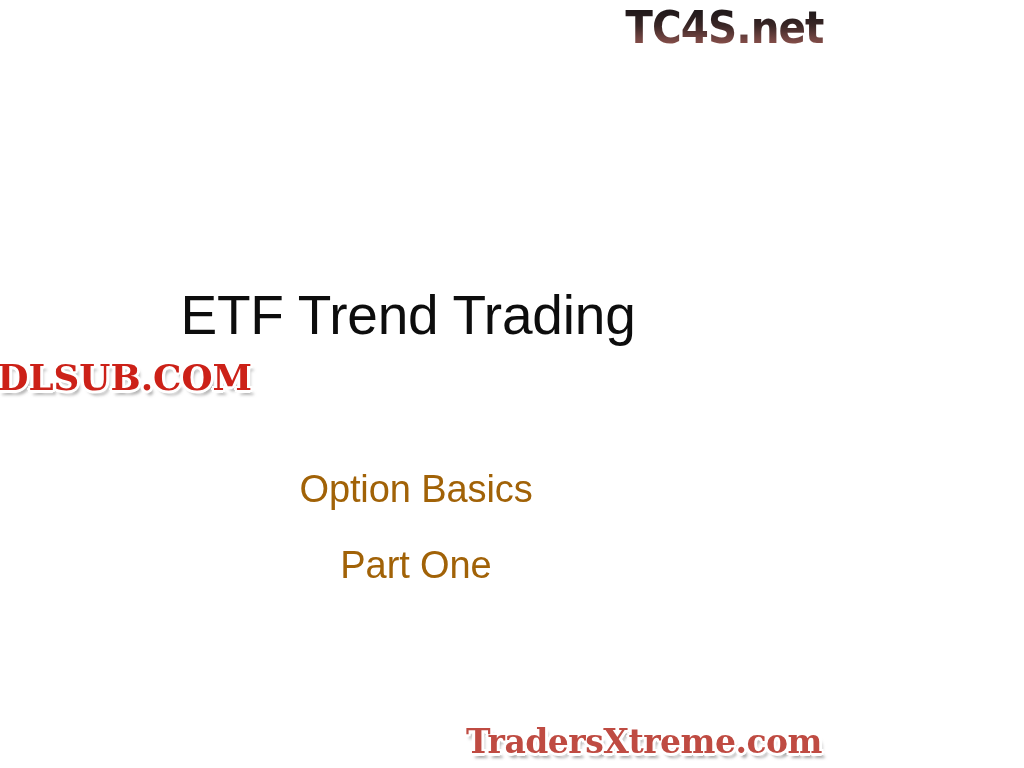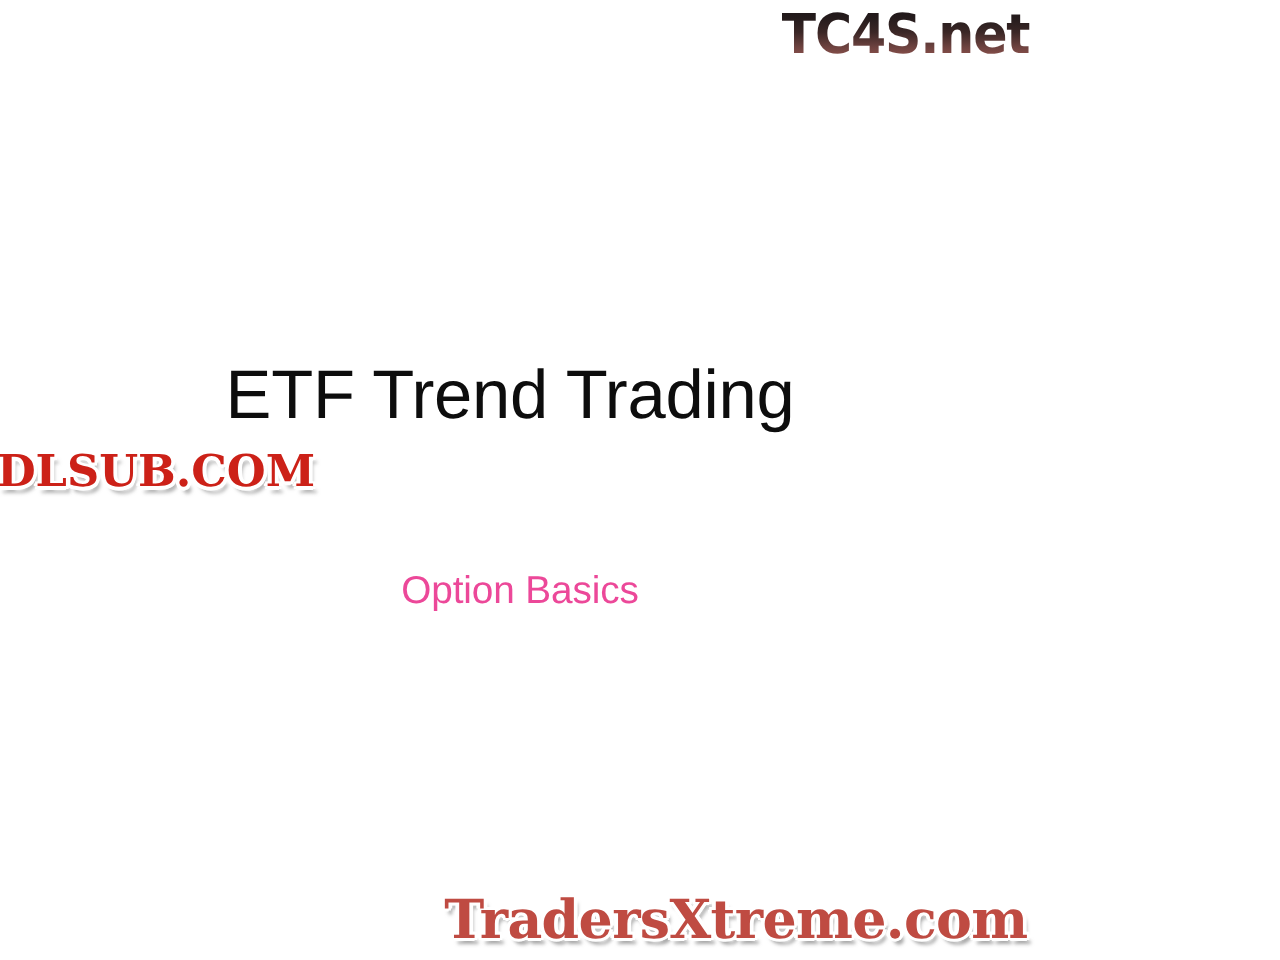--- a/index.html
+++ b/index.html
@@ -102,40 +102,40 @@
   #subtitle-block {
     position: absolute;
     left: 0;
     right: 0;
     top: 446px;
     text-align: center;
   }
   #subtitle-block .sub-line {
     font-family: "Liberation Sans", sans-serif;
     font-weight: 400;
-    font-size: 31px;
+    font-size: 38px;
     line-height: 1.68;
-    color: #ec4899;
-    margin: 0;
+    color: #a16207;
+    margin: 12px;
     letter-spacing: -0.1px;
   }
 
   
   #traders-watermark {
     position: absolute;
     bottom: 10px;
     right: 10px;
     line-height: 1;
     user-select: none;
   }
   #traders-watermark .wm-text {
     display: block;
     font-family: "DejaVu Serif", serif;
     font-weight: 700;
-    font-size: 43px;
+    font-size: 33px;
     letter-spacing: -0.5px;
     color: #bf4b42;
     text-shadow:
       -2px 0 0 #ffffff,  2px 0 0 #ffffff,
        0 -2px 0 #ffffff,  0 2px 0 #ffffff,
       -2px -2px 0 #ffffff, 2px -2px 0 #ffffff,
       -2px 2px 0 #ffffff, 2px 2px 0 #ffffff,
       -3px 0 0 #ffffff,  3px 0 0 #ffffff,
        0 3px 0 #ffffff,
        3px 5px 3px rgba(110,110,110,0.6);
@@ -153,19 +153,20 @@
   <div id="title-block">
     <h1 id="slide-title">ETF Trend Trading</h1>
   </div>
 
   <div id="dlsub-watermark">
     <span class="wm-text">DLSUB.COM</span>
   </div>
 
   <div id="subtitle-block">
     <p class="sub-line">Option Basics</p>
+    <p class="sub-line">Part One</p>
   </div>
 
   <div id="traders-watermark">
     <span class="wm-text">TradersXtreme.com</span>
   </div>
 
 </div>
 
 </body></html>

